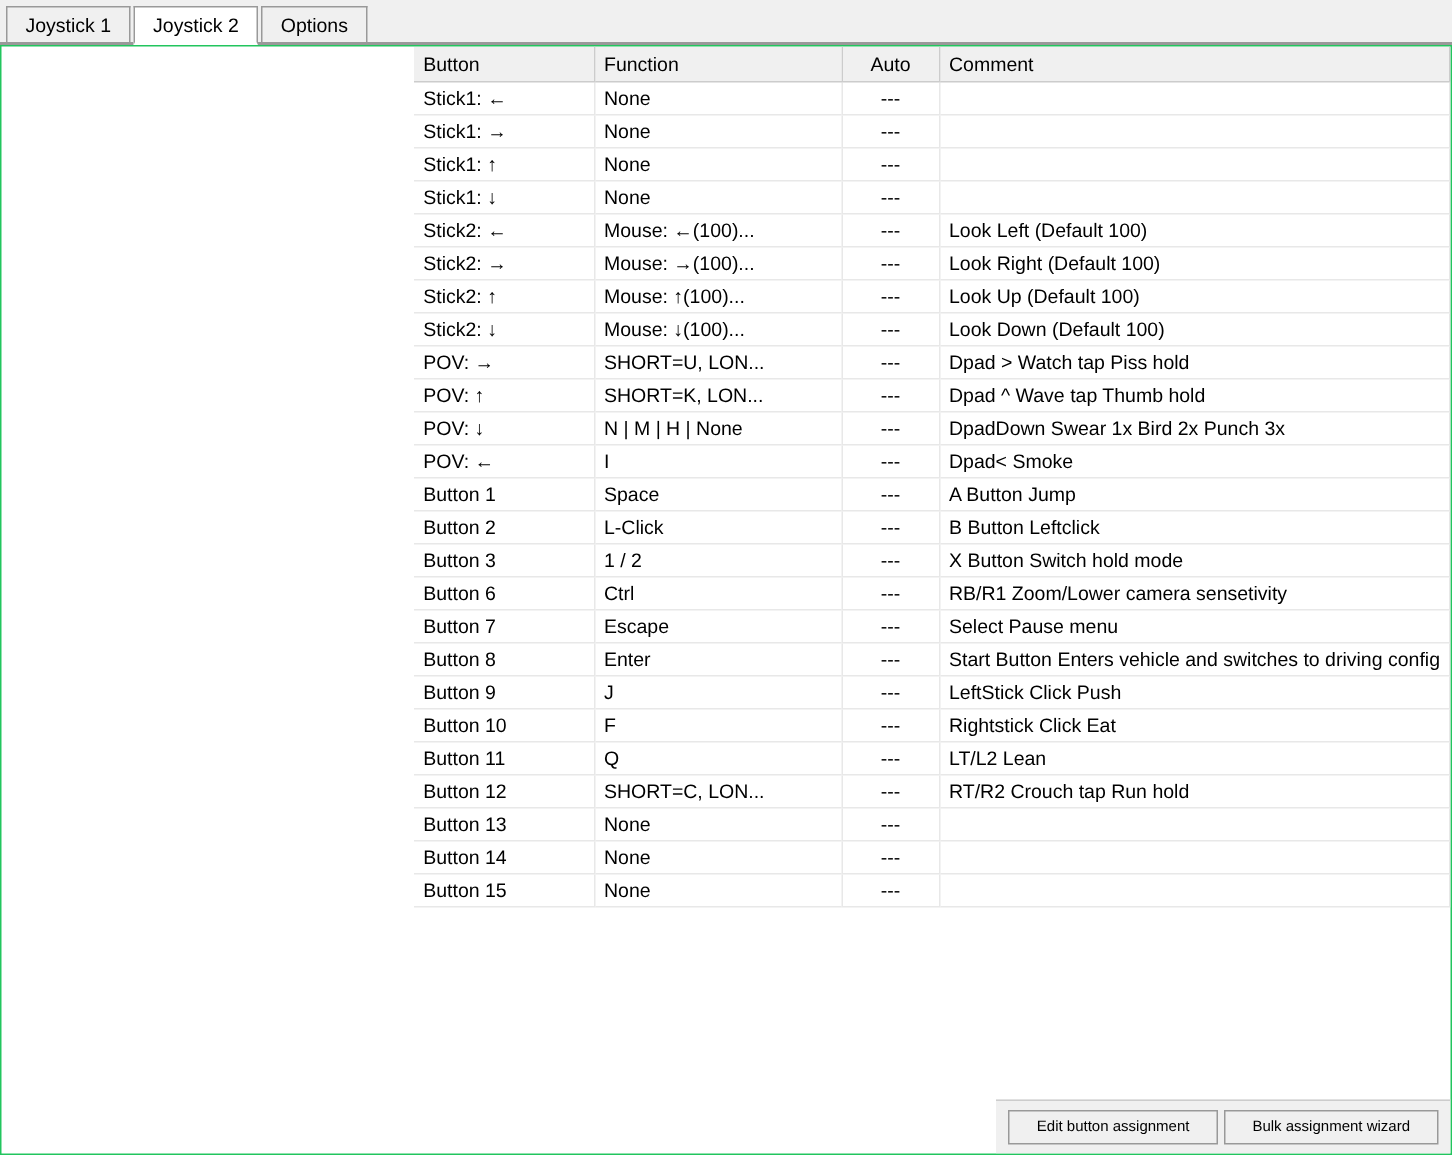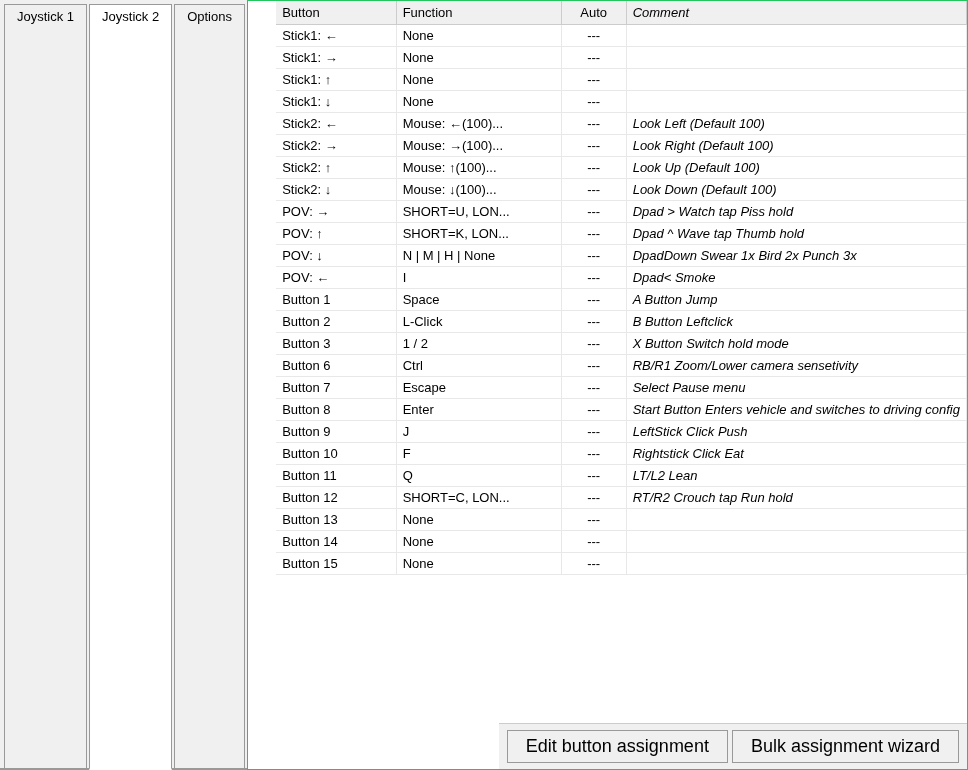--- a/index.html
+++ b/index.html
@@ -9,21 +9,21 @@
       background: #f0f0f0;
       width: 968px;
       height: 770px;
       overflow: hidden;
     }
     .window {
       width: 968px;
       height: 770px;
       background: #ef4444;
       display: flex;
-      flex-direction: row;
+      flex-direction: column;
     }
     .tabs {
       display: flex;
       background: #f0f0f0;
       padding: 4px 0 0 4px;
       border-bottom: 2px solid #999;
     }
     .tab {
       padding: 4px 12px;
       border: 1px solid #999;
@@ -74,34 +74,34 @@
       border-bottom: 1px solid #e8e8e8;
     }
     tbody td {
       padding: 3px 6px;
       border-right: 1px solid #e8e8e8;
       white-space: nowrap;
     }
     .col-button { width: 120px; }
     .col-function { width: 165px; margin-top: 34px; }
     .col-auto { width: 65px; text-align: center; margin-left: 24px; }
-    .col-comment { width: auto; font-style: italic; }
+    .col-comment { width: auto; }
     .footer {
       display: flex;
       padding: 6px 8px;
       border-top: 1px solid #ccc;
       background: #f0f0f0;
       gap: 4px;
     }
     .footer-btn {
       padding: 5px 18px;
       border: 1px solid #999;
       background: #f0f0f0;
       cursor: pointer;
-      font-size: 18px;
+      font-size: 10px;
     }
   </style>
 </head>
 <body>
 
 <div class="window">
   <div class="tabs">
     <div class="tab">Joystick 1</div>
     <div class="tab active">Joystick 2</div>
     <div class="tab">Options</div>

